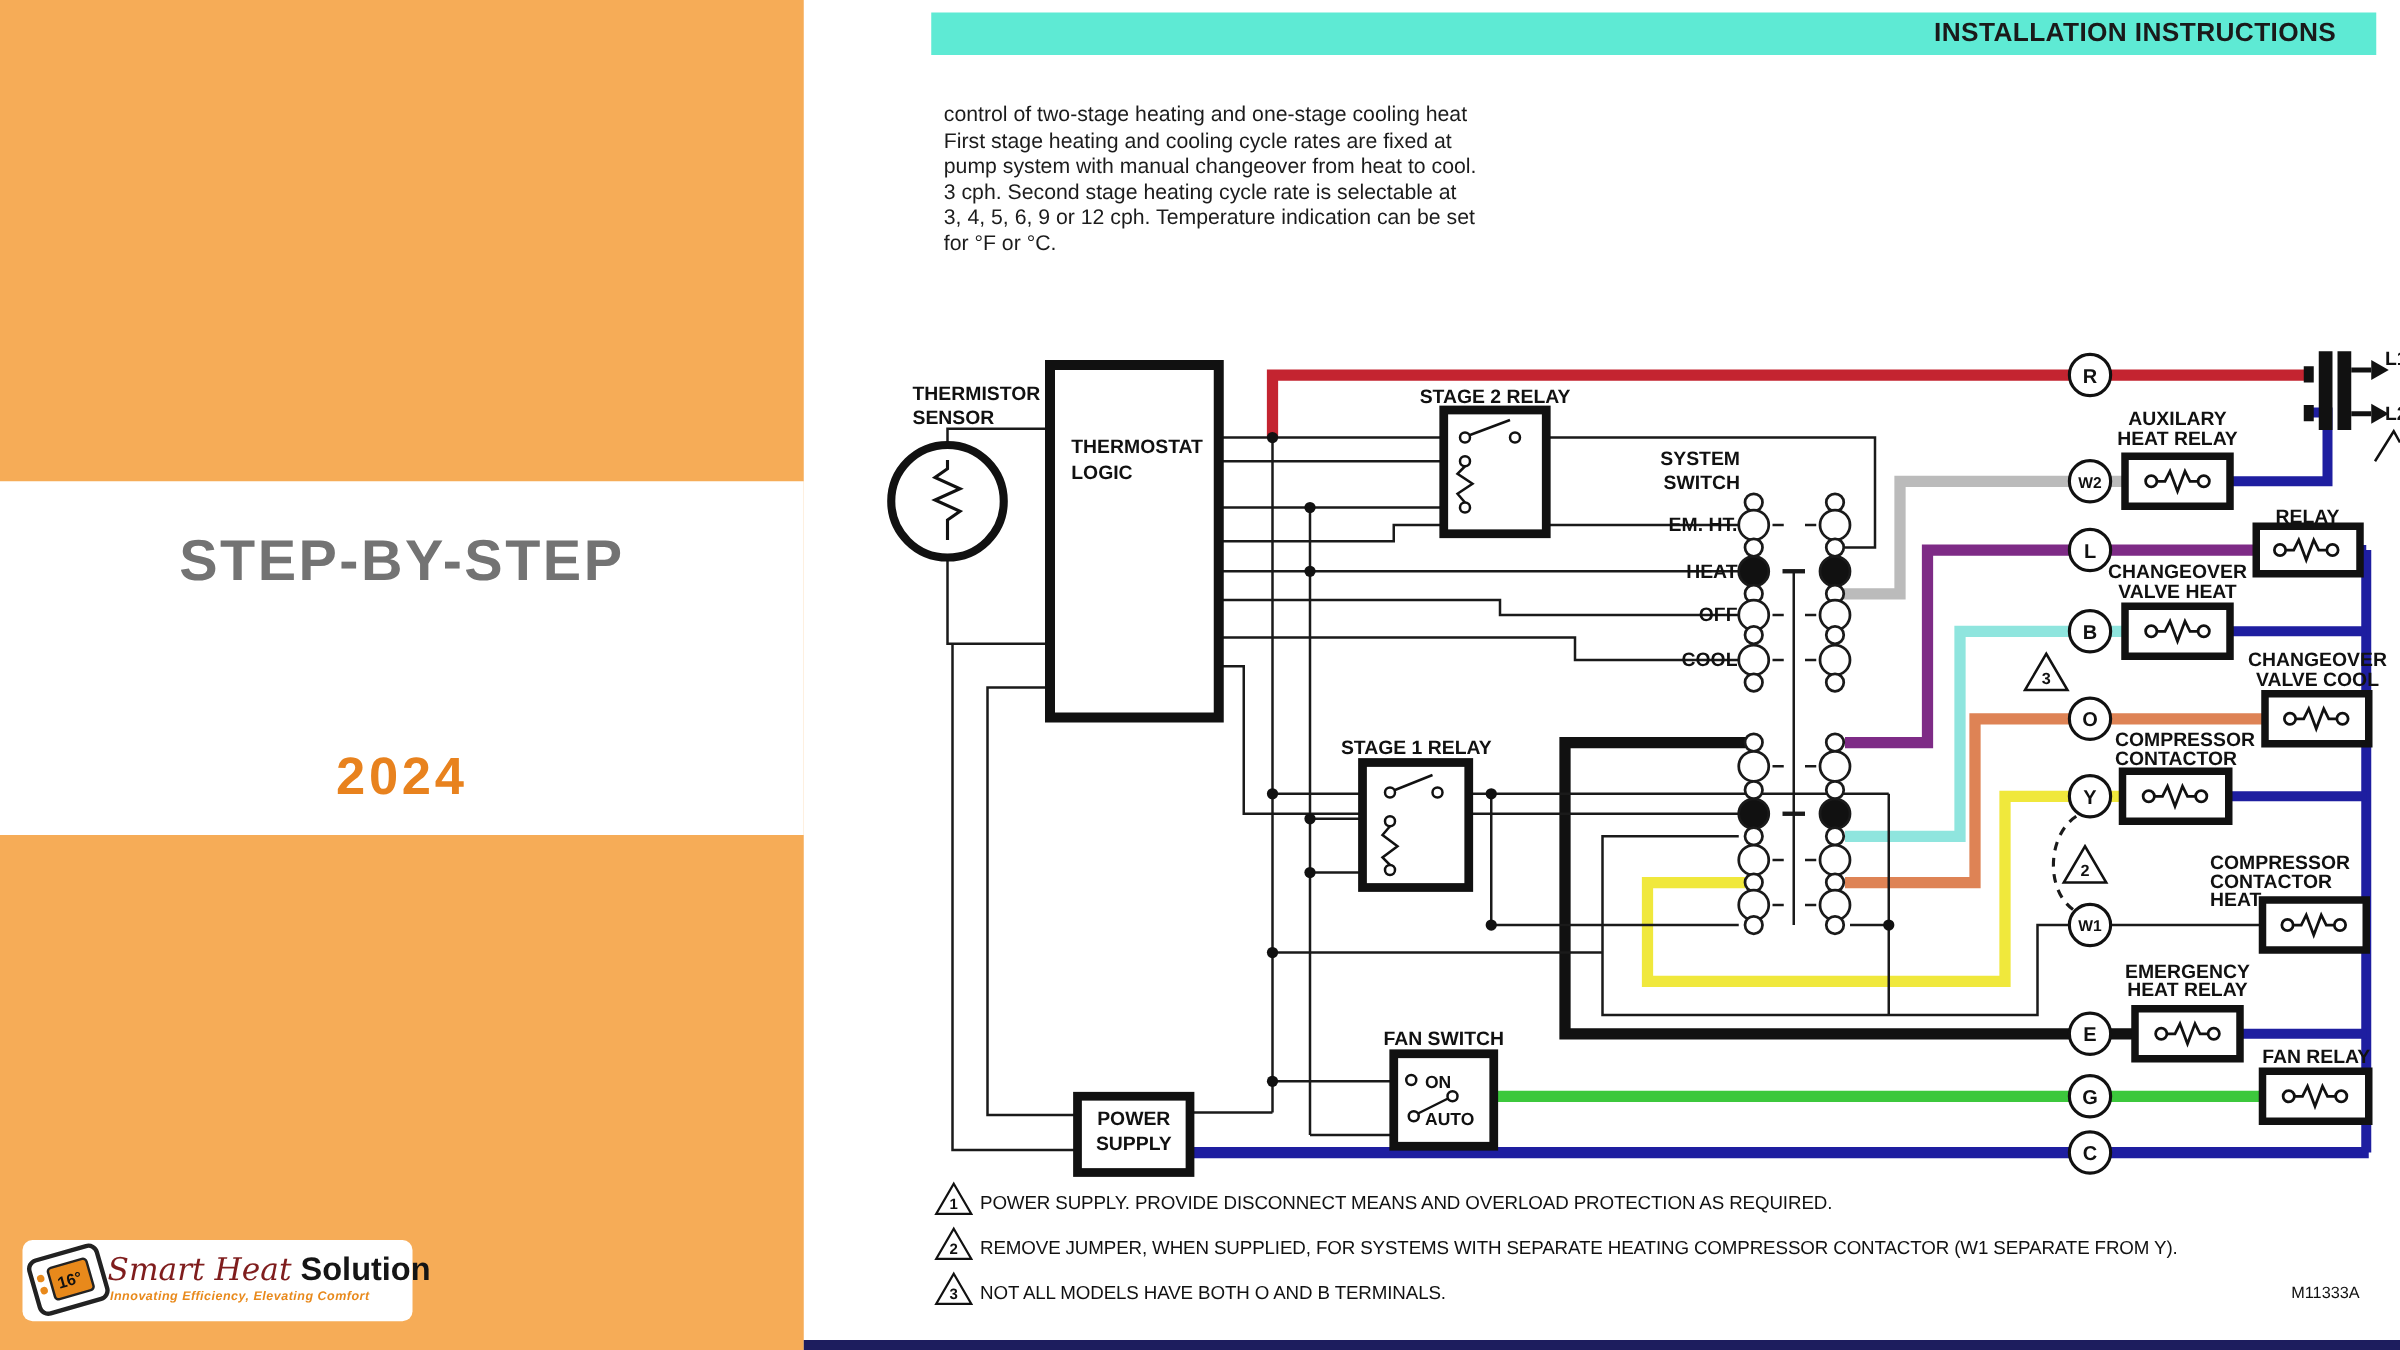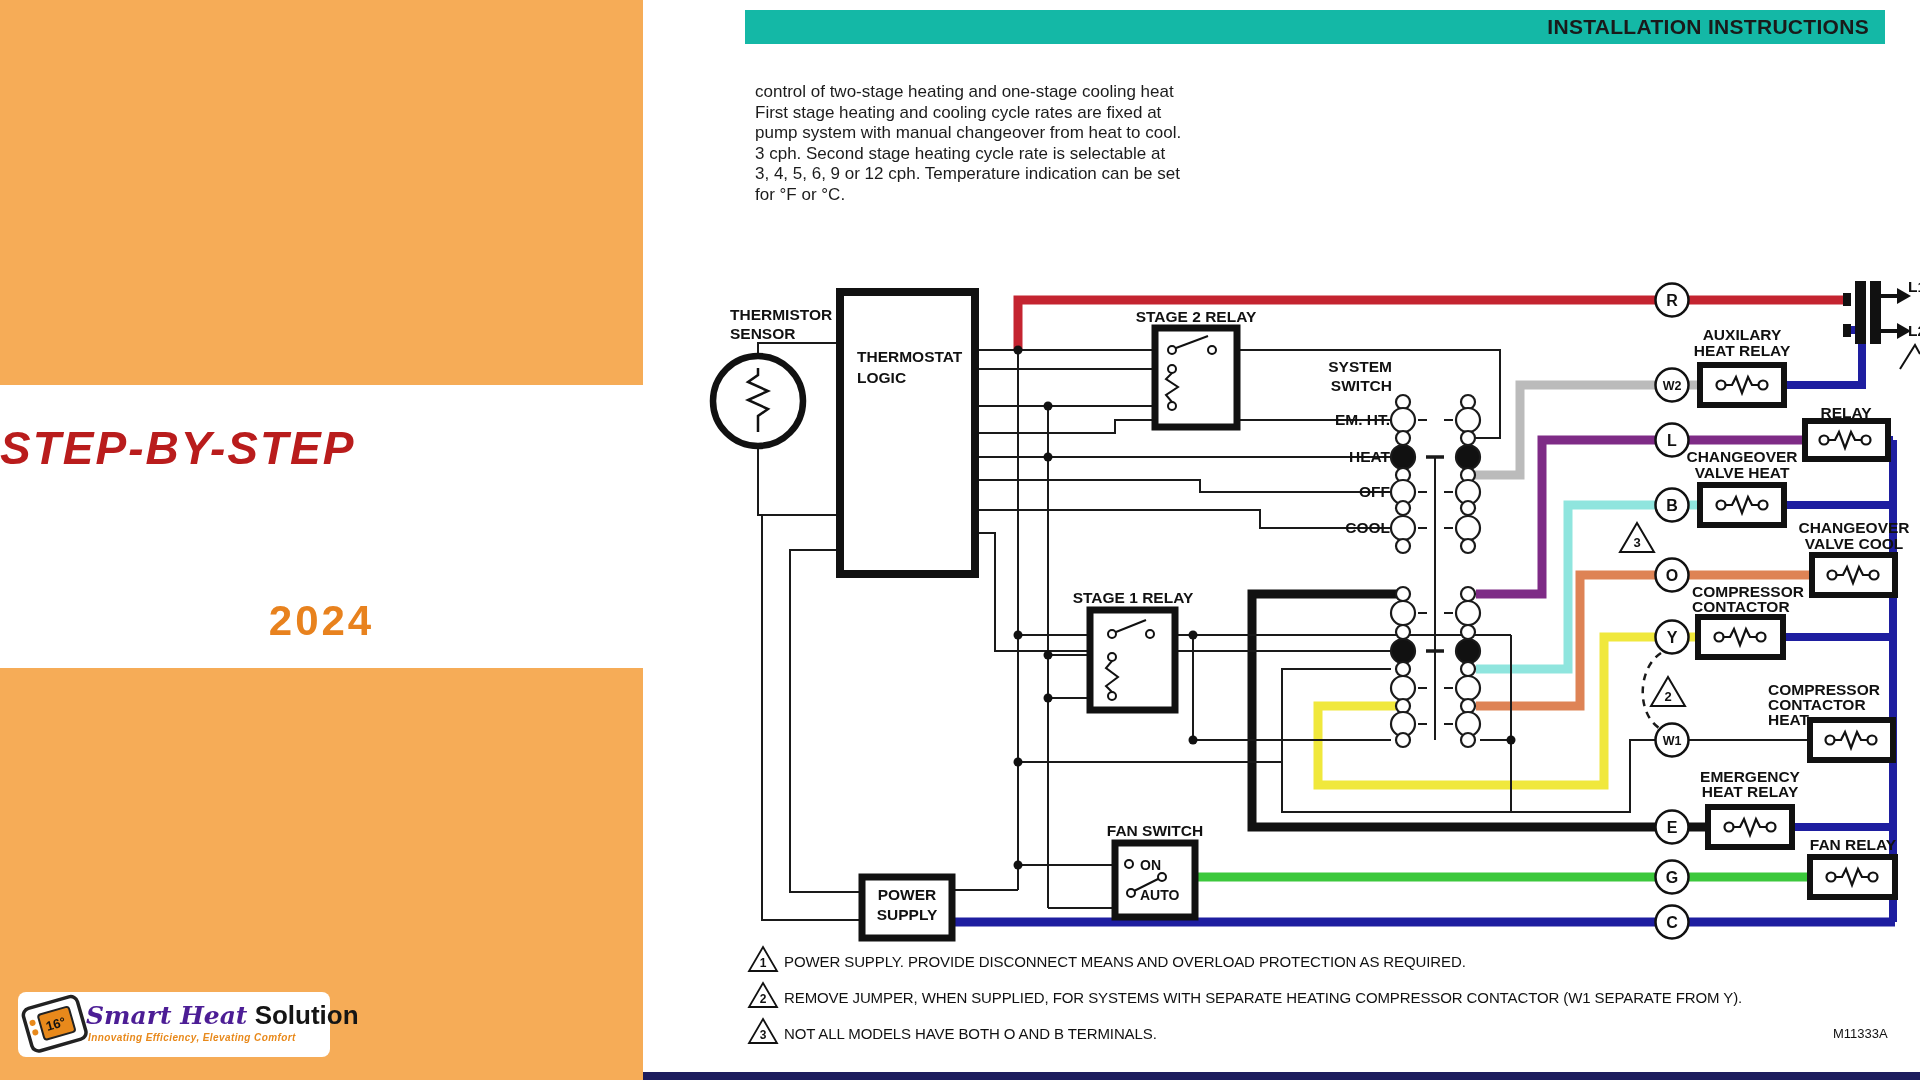--- a/index.html
+++ b/index.html
@@ -1,39 +1,39 @@
 <!DOCTYPE html>
 <html><head>
 <meta charset="utf-8">
 <style>
   html,body{margin:0;padding:0;}
   body{width:1920px;height:1080px;position:relative;overflow:hidden;background:#ffffff;
        font-family:"Liberation Sans",sans-serif;}
   
   .sidebar{position:absolute;left:0;top:0;width:643px;height:1080px;background:#F6AC57;}
   .band{position:absolute;left:0;top:385px;width:643px;height:283px;background:#ffffff;}
-  .t1{position:absolute;left:0;top:36px;width:643px;color:#b91c1c;
-      font-size:46px;font-weight:800;letter-spacing:2px;font-style:italic;}
+  .t1{position:absolute;left:0;top:36px;width:643px;text-align:center;color:#737373;
+      font-size:46px;font-weight:800;letter-spacing:2px;}
   .t2{position:absolute;left:0;top:92px;width:643px;text-align:center;color:#151515;
       font-size:38px;font-weight:800;letter-spacing:2px;}
   .t3{position:absolute;left:0;top:212px;width:643px;text-align:center;color:#E8821E;
       font-size:42px;font-weight:800;letter-spacing:3px;}
   
   .logo{position:absolute;left:18px;top:992px;width:312px;height:65px;background:#ffffff;
         border-radius:8px;}
   .logo-text{position:absolute;left:68px;top:8px;white-space:nowrap;}
-  .brand-script{font-family:"DejaVu Serif",serif;font-style:italic;font-weight:700;
-        font-size:25px;color:#4c1d95;}
+  .brand-script{font-family:"DejaVu Serif",serif;font-style:italic;font-weight:400;
+        font-size:25px;color:#7f1d1d;}
   .brand-serif{font-family:Liberation Sans, sans-serif;font-weight:700;font-size:26px;color:#151515;}
   .tagline{position:absolute;left:70px;top:40px;font-size:10px;font-weight:700;
         font-style:italic;color:#E8891B;letter-spacing:0.4px;white-space:nowrap;}
   
-  .graybar{position:absolute;left:745px;top:10px;width:1140px;height:34px;background:#14b8a6;
+  .graybar{position:absolute;left:745px;top:10px;width:1140px;height:34px;background:#5eead4;
         text-align:right;line-height:34px;font-size:21px;font-weight:700;color:#1a1a1a;
-        padding-right:0;}
+        padding-right:16px;}
   .graybar span{margin-right:16px;letter-spacing:0.3px;}
   
   .intro{position:absolute;left:755px;top:82px;width:480px;font-size:17px;line-height:20.5px;
         color:#1c1c1c;}
   
   .strip{position:absolute;left:643px;top:1072px;width:1277px;height:8px;background:#1D1D5E;}
   svg.diagram{position:absolute;left:0;top:0;}
   svg text{font-family:"Liberation Sans",sans-serif;fill:#111;}
   .lbl{font-size:15.5px;font-weight:700;}
   .lblsm{font-size:14px;font-weight:700;}

